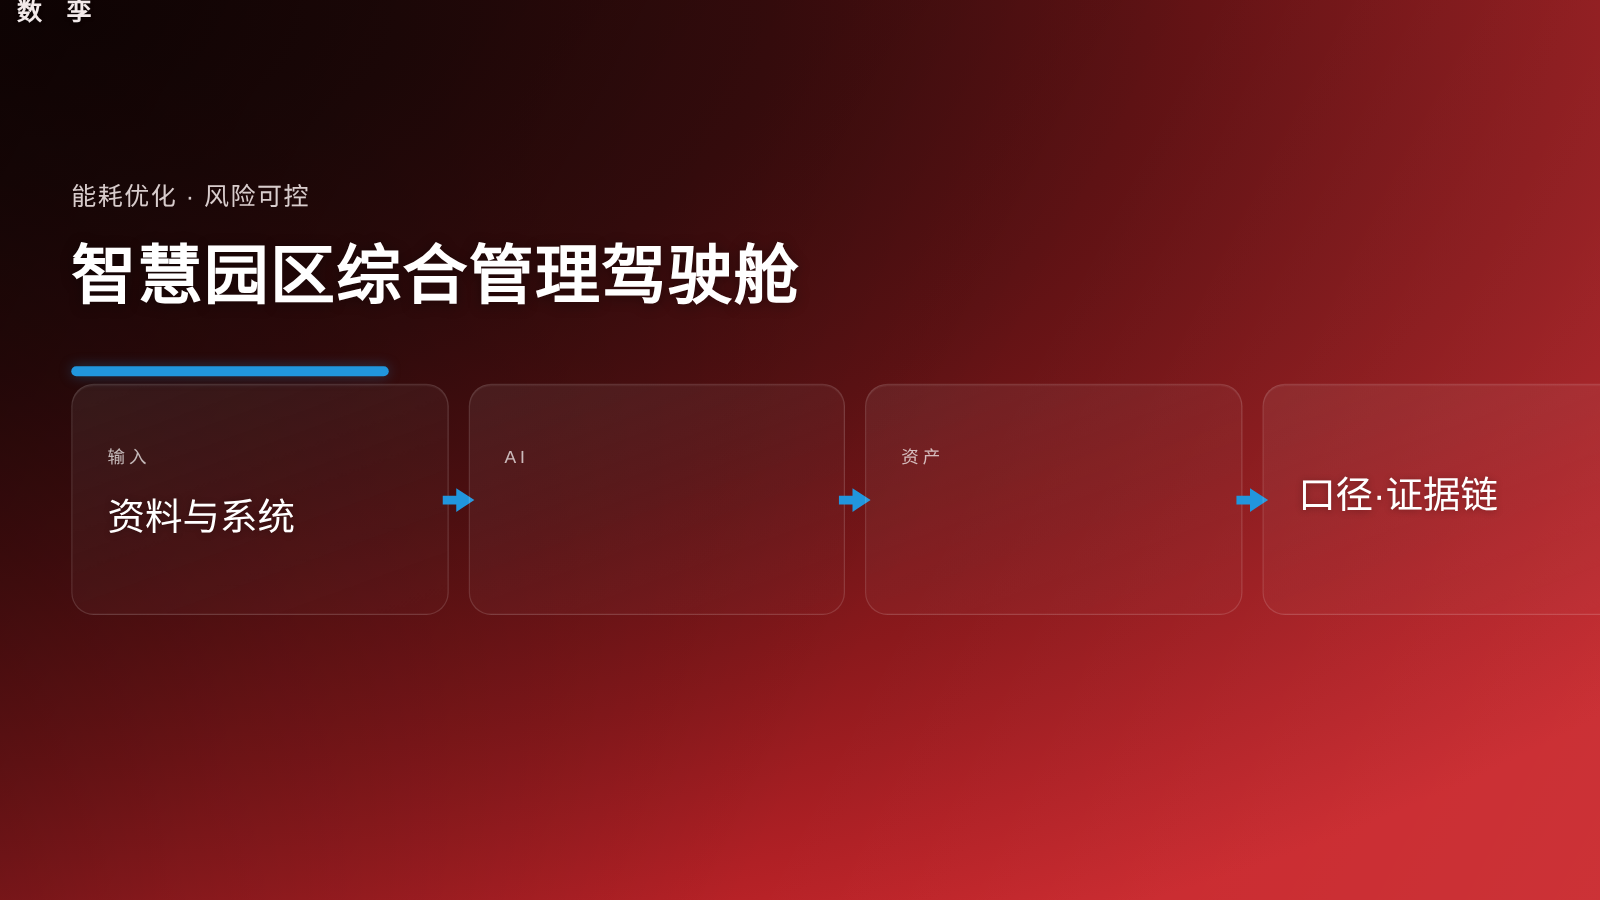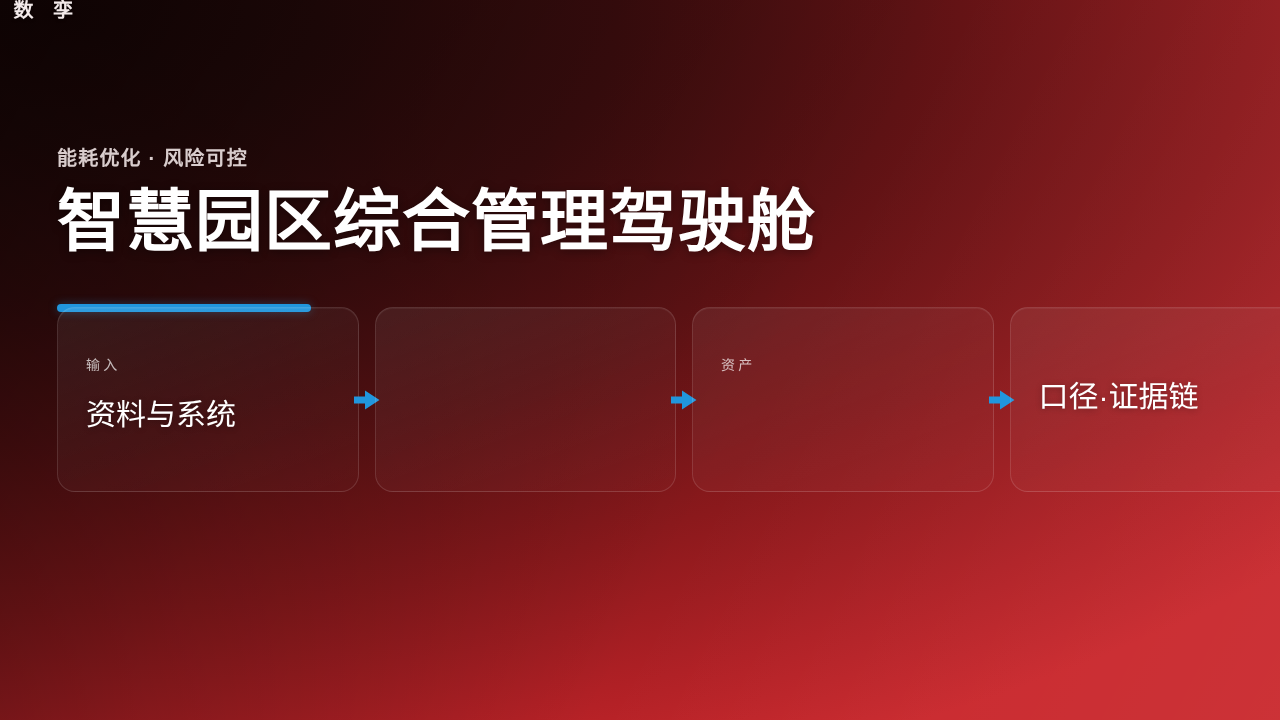--- a/index.html
+++ b/index.html
@@ -50,29 +50,29 @@
   
   .headings {
     position: absolute;
     left: 57px;
     top: 144px;
     z-index: 4;
   }
   .eyebrow {
     font-size: 20px;
     line-height: 28px;
-    font-weight: 700;
+    font-weight: 400;
     color: #e7dcdc;
     letter-spacing: 1.2px;
     opacity: 0.93;
     white-space: nowrap;
   }
   .title {
     margin-top: 12px;
-    font-size: 68px;
+    font-size: 52px;
     line-height: 74px;
     font-weight: 700;
     letter-spacing: 1px;
     color: #ffffff;
     white-space: nowrap;
     text-shadow: 0 2px 10px rgba(0,0,0,0.38);
   }
   .accent-bar {
     margin-top: 16px;
     width: 254px;
@@ -170,20 +170,21 @@
       <div class="card-title">资料与系统</div>
     </div>
 
     <div class="gap">
       <svg class="arrow-icon" viewBox="0 0 26 20">
         <path d="M0 6.5 H11 V0.5 L25.5 10 L11 19.5 V13.5 H0 Z" fill="#2196dd"></path>
       </svg>
     </div>
 
     <div class="card">
+      <div class="card-label">AI</div>
     </div>
 
     <div class="gap">
       <svg class="arrow-icon" viewBox="0 0 26 20">
         <path d="M0 6.5 H11 V0.5 L25.5 10 L11 19.5 V13.5 H0 Z" fill="#2196dd"></path>
       </svg>
     </div>
 
     <div class="card">
       <div class="card-label">资产</div>

